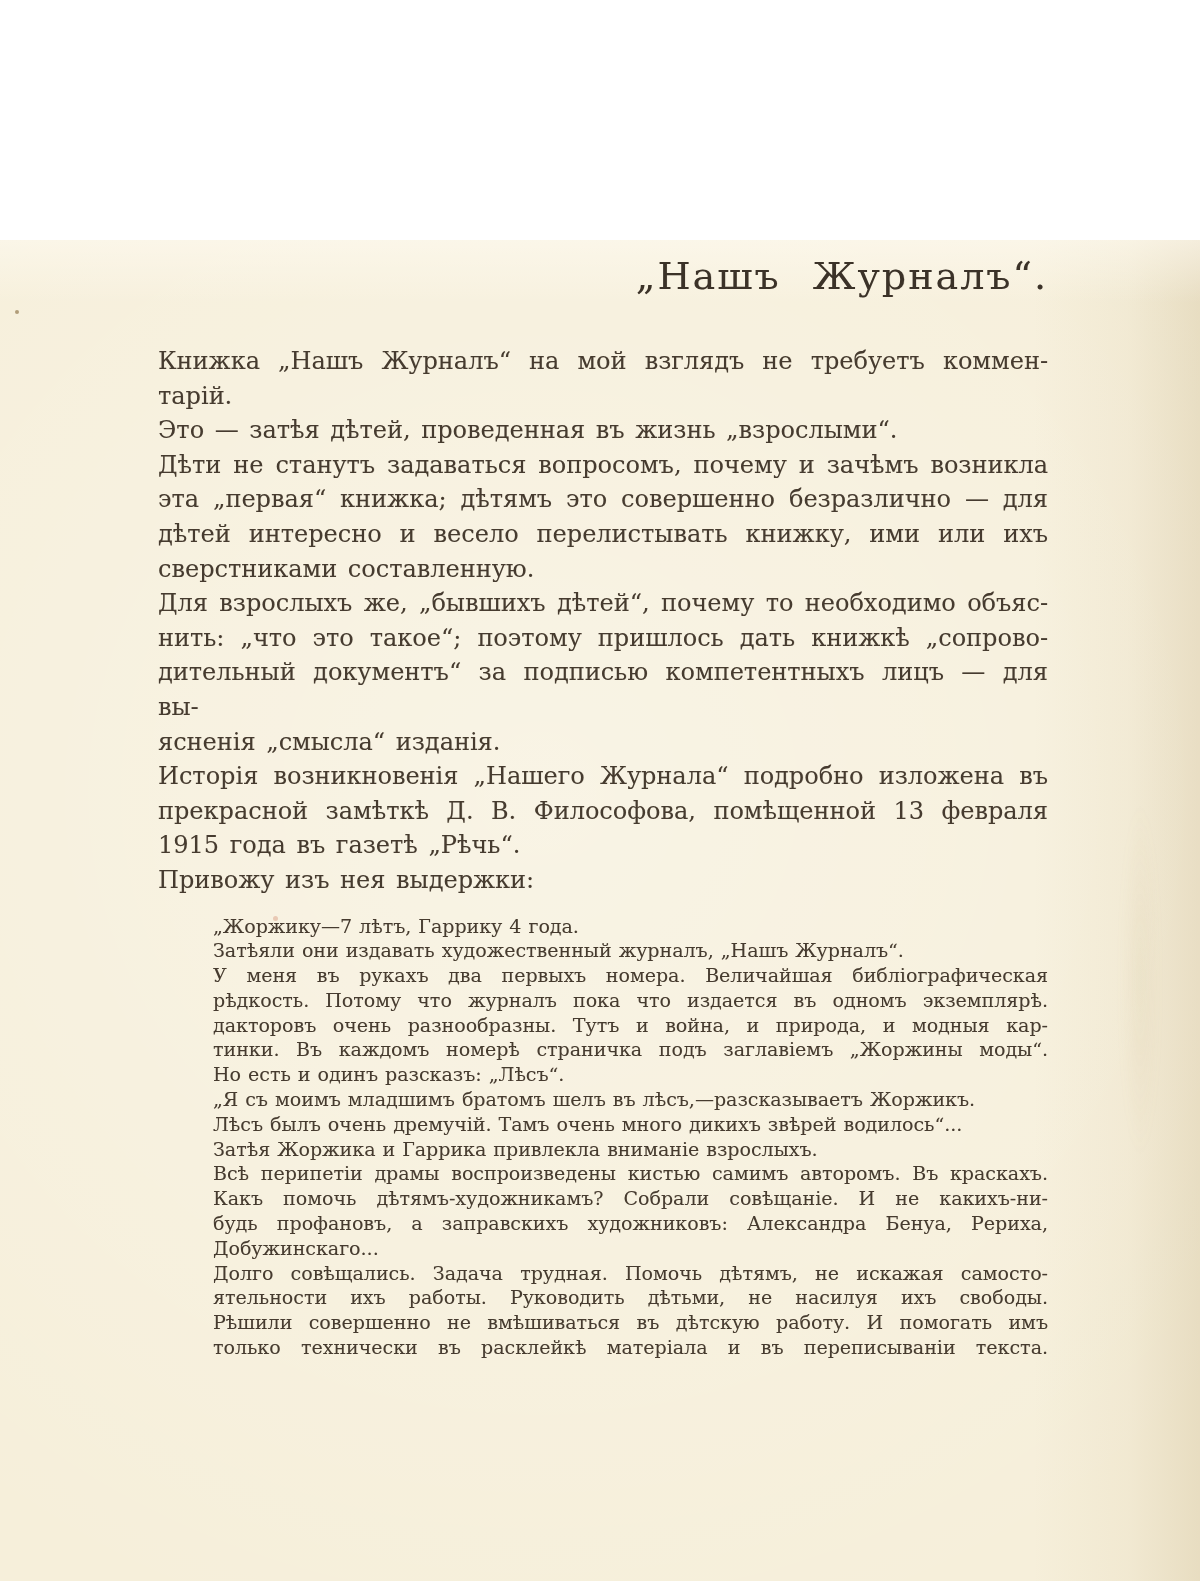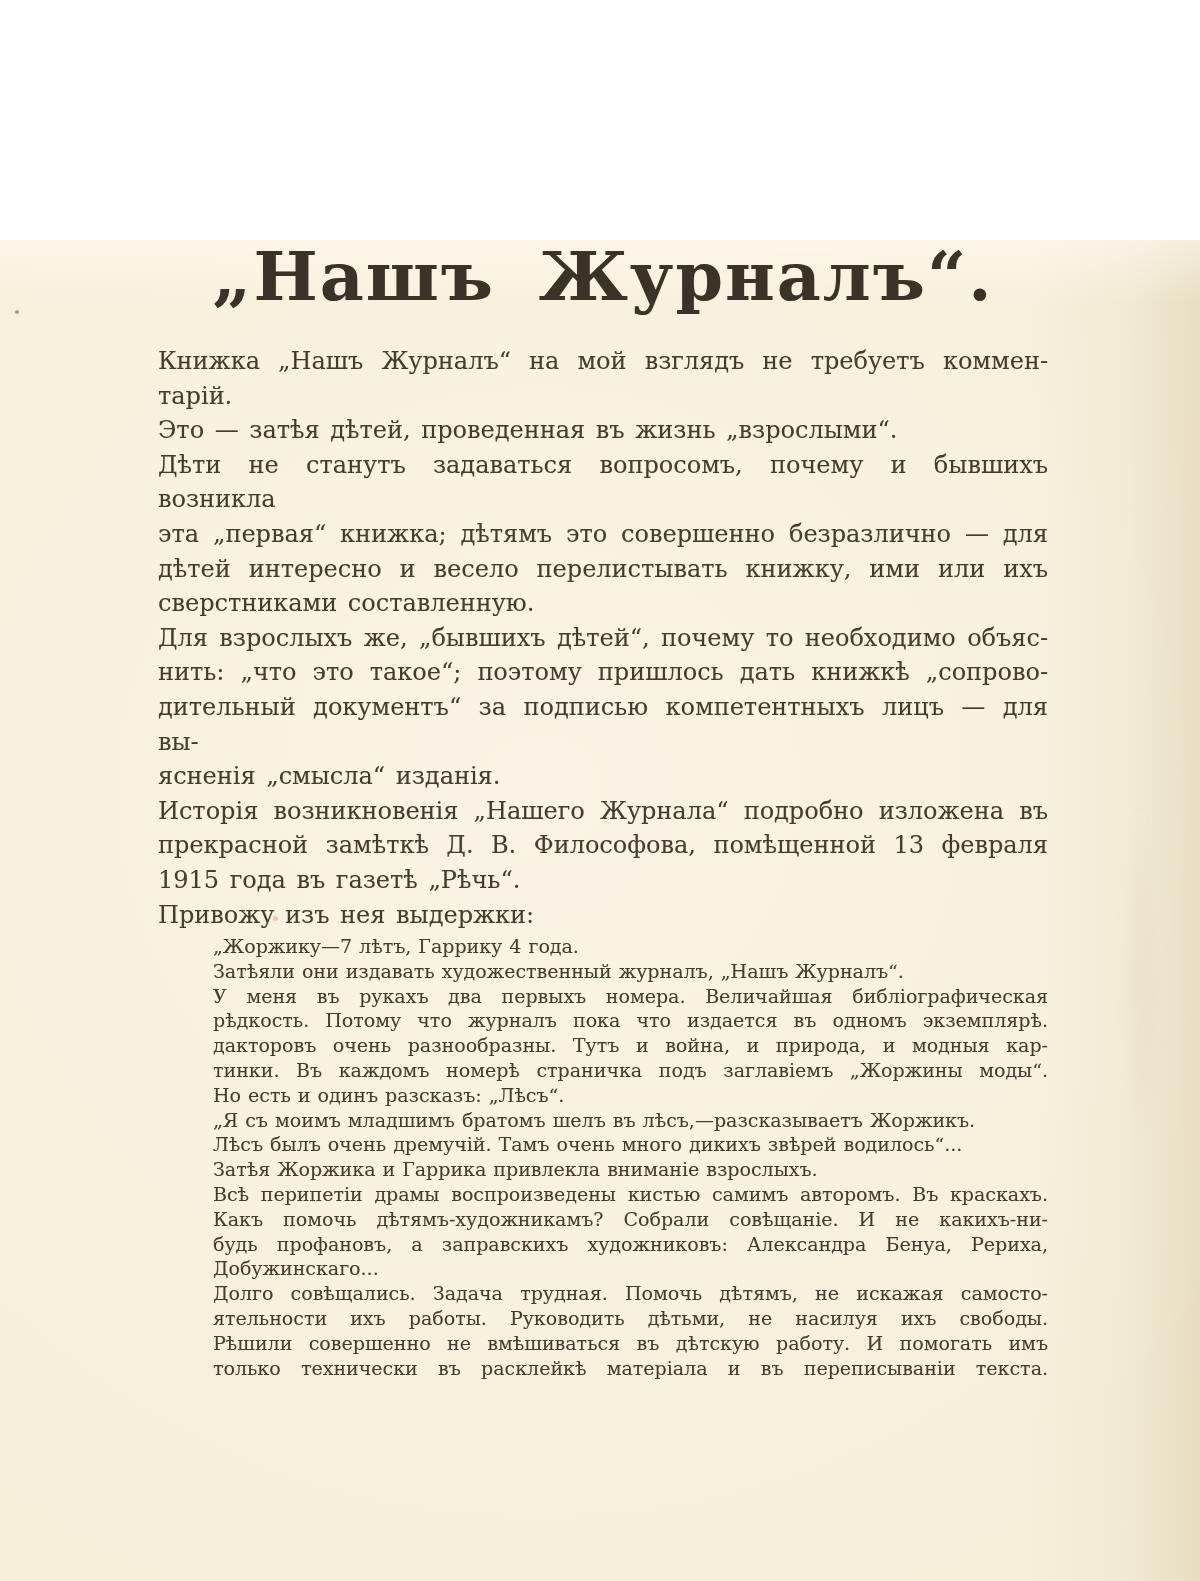--- a/index.html
+++ b/index.html
@@ -23,36 +23,36 @@
     font-family: "DejaVu Serif", "Liberation Serif", serif;
     text-rendering: optimizeLegibility;
   }
   .content {
     position: relative;
     padding: 0 152px 0 158px;
     text-shadow: 0.3px 0.4px 0 rgba(69,58,47,.22);
   }
   .title {
     margin: 240px 0 0 0;
-    text-align: center;
-    font-size: 68px;
+    text-align: right;
+    font-size: 38px;
     line-height: 72px;
-    font-weight: 700;
+    font-weight: 400;
     letter-spacing: 2px;
     word-spacing: 18px;
     color: #3b3228;
   }
   .intro { margin-top: 32px; }
   .intro .line {
     font-size: 24px;
     line-height: 34.6px;
     word-spacing: 3px;
   }
   .excerpt {
-    margin: 2px 0 0 55px;
+    margin: 16px 0 0 55px;
     width: 835px;
   }
   .excerpt .line {
     font-size: 19px;
     line-height: 24.8px;
     word-spacing: 1px;
   }
   .line { color: #463b2f; }
   .j { text-align: justify; text-align-last: justify; }
   .l { text-align: left; text-align-last: left; }
@@ -89,21 +89,21 @@
 
     <div class="intro">
       <div>
         <div class="line j">Книжка „Нашъ Журналъ“ на мой взглядъ не требуетъ коммен-</div>
         <div class="line l">тарій.</div>
       </div>
       <div>
         <div class="line l">Это — затѣя дѣтей, проведенная въ жизнь „взрослыми“.</div>
       </div>
       <div>
-        <div class="line j">Дѣти не станутъ задаваться вопросомъ, почему и бывшихъ возникла</div>
+        <div class="line j">Дѣти не станутъ задаваться вопросомъ, почему и зачѣмъ возникла</div>
         <div class="line j">эта „первая“ книжка; дѣтямъ это совершенно безразлично — для</div>
         <div class="line j">дѣтей интересно и весело перелистывать книжку, ими или ихъ</div>
         <div class="line l">сверстниками составленную.</div>
       </div>
       <div>
         <div class="line j">Для взрослыхъ же, „бывшихъ дѣтей“, почему то необходимо объяс-</div>
         <div class="line j">нить: „что это такое“; поэтому пришлось дать книжкѣ „сопрово-</div>
         <div class="line j">дительный документъ“ за подписью компетентныхъ лицъ — для вы-</div>
         <div class="line l">ясненія „смысла“ изданія.</div>
       </div>

